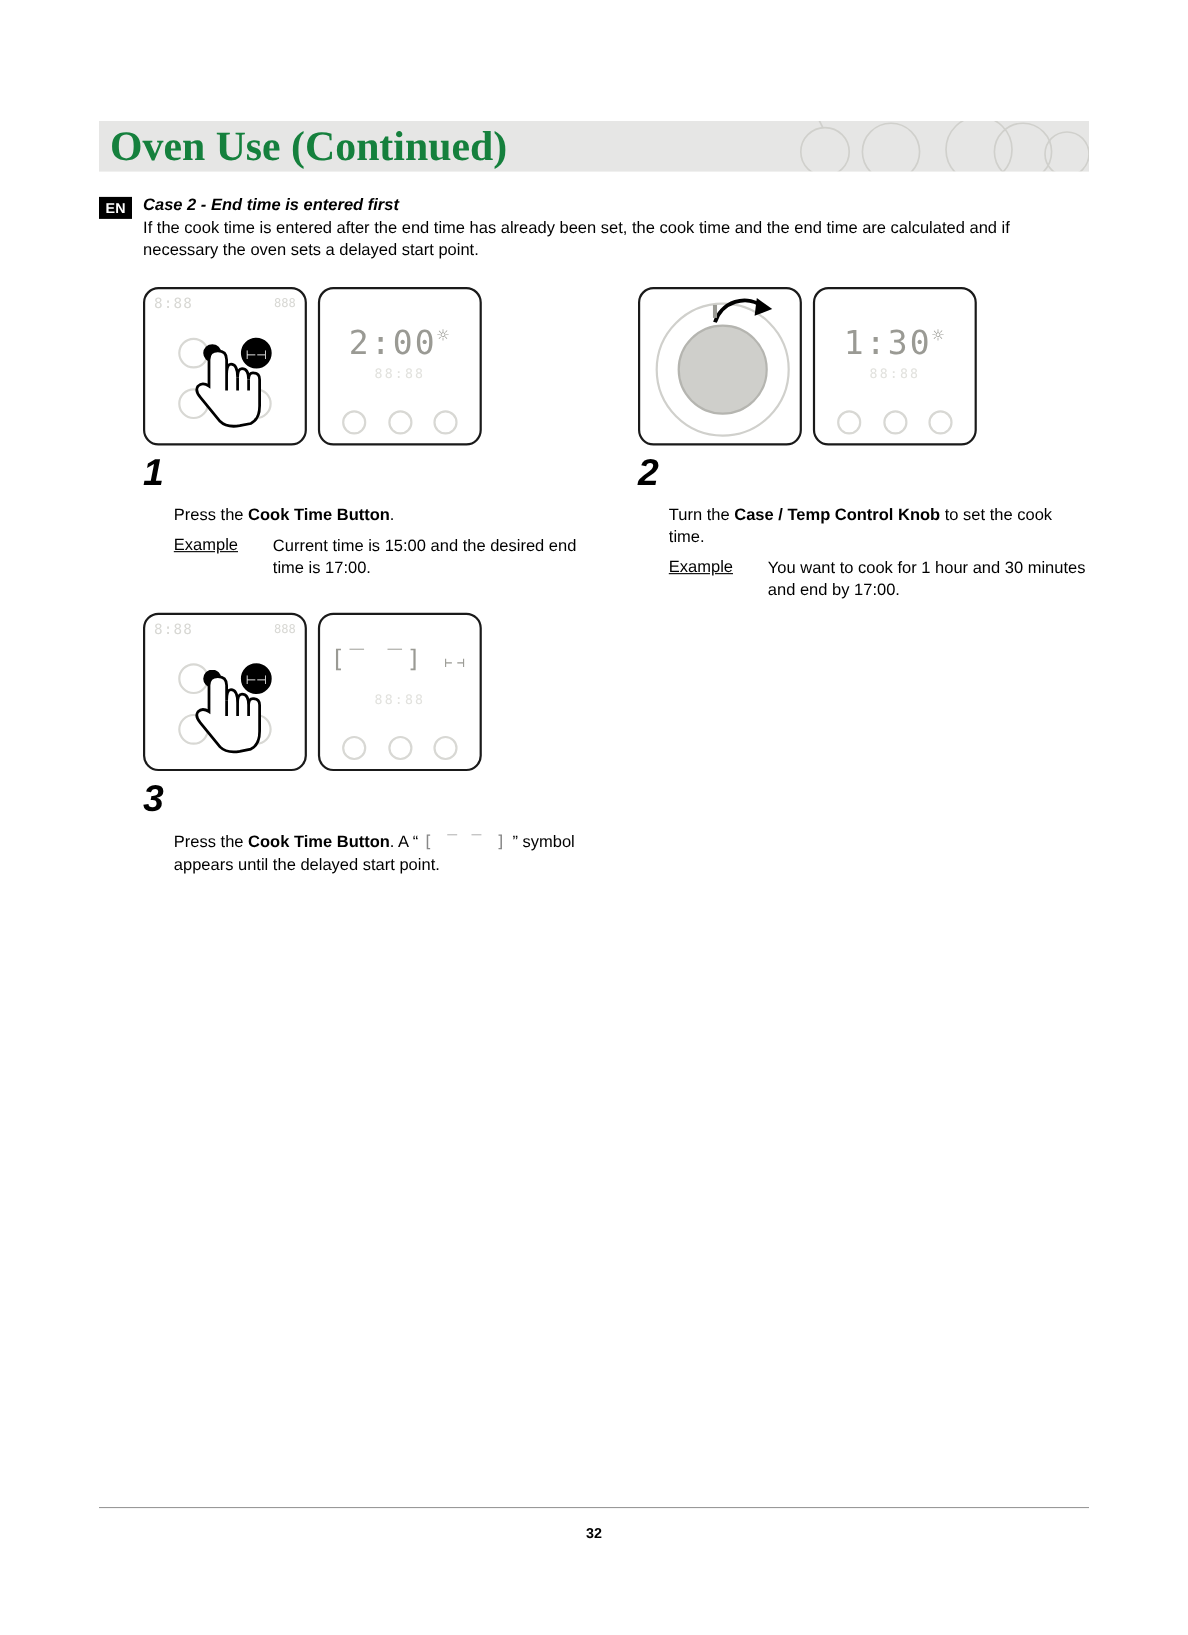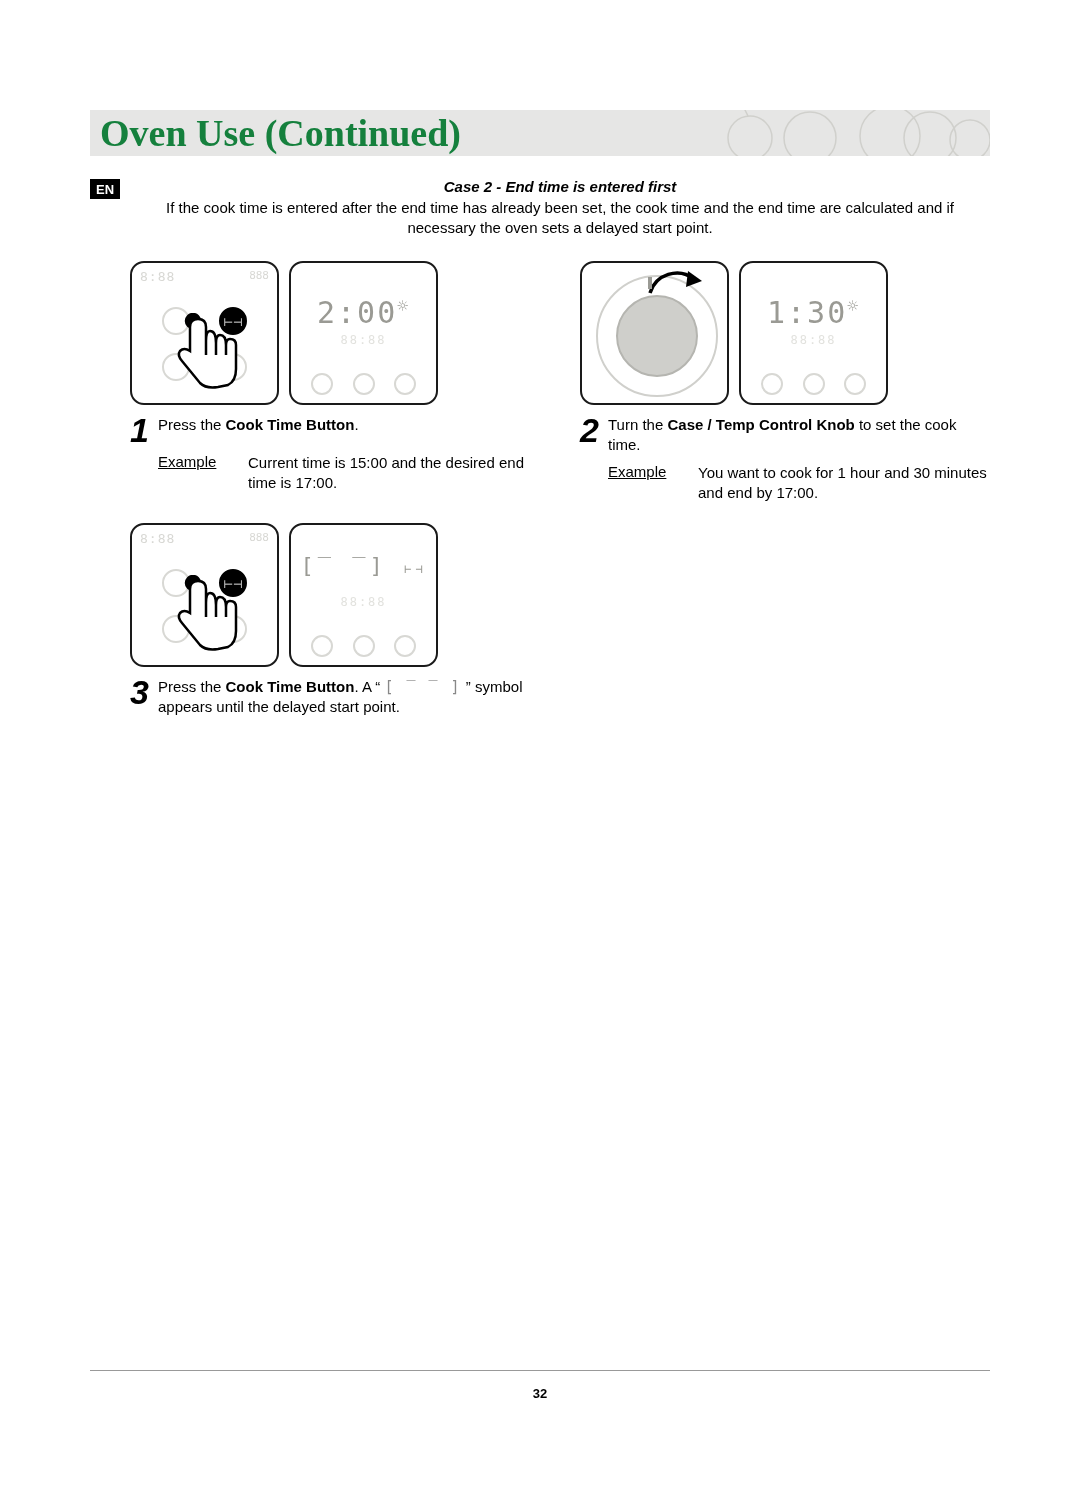--- a/index.html
+++ b/index.html
@@ -50,21 +50,21 @@
   .lang-badge {
     background: #000;
     color: #fff;
     font-weight: bold;
     font-size: 13px;
     padding: 4px 6px 3px 6px;
     margin-right: 10px;
     line-height: 1;
     margin-top: 1px;
   }
-  .case-block { flex: 1; text-align: center; }
+  .case-block { flex: 1; }
   .case-heading {
     font-weight: bold;
     font-style: italic;
     margin: 0 0 3px 0;
   }
   .case-desc {
     line-height: 1.35;
   }
   .columns {
     display: flex;
@@ -115,20 +115,21 @@
     font-weight: bold;
     font-style: italic;
     font-size: 34px;
     line-height: 30px;
     width: 28px;
     flex: 0 0 28px;
   }
   .step-text {
     flex: 1;
     line-height: 1.35;
+    margin-top: 44px;
   }
   .example-row {
     display: flex;
     margin-top: 8px;
     margin-left: 68px;
   }
   .example-label {
     text-decoration: underline;
     width: 90px;
     flex: 0 0 90px;

